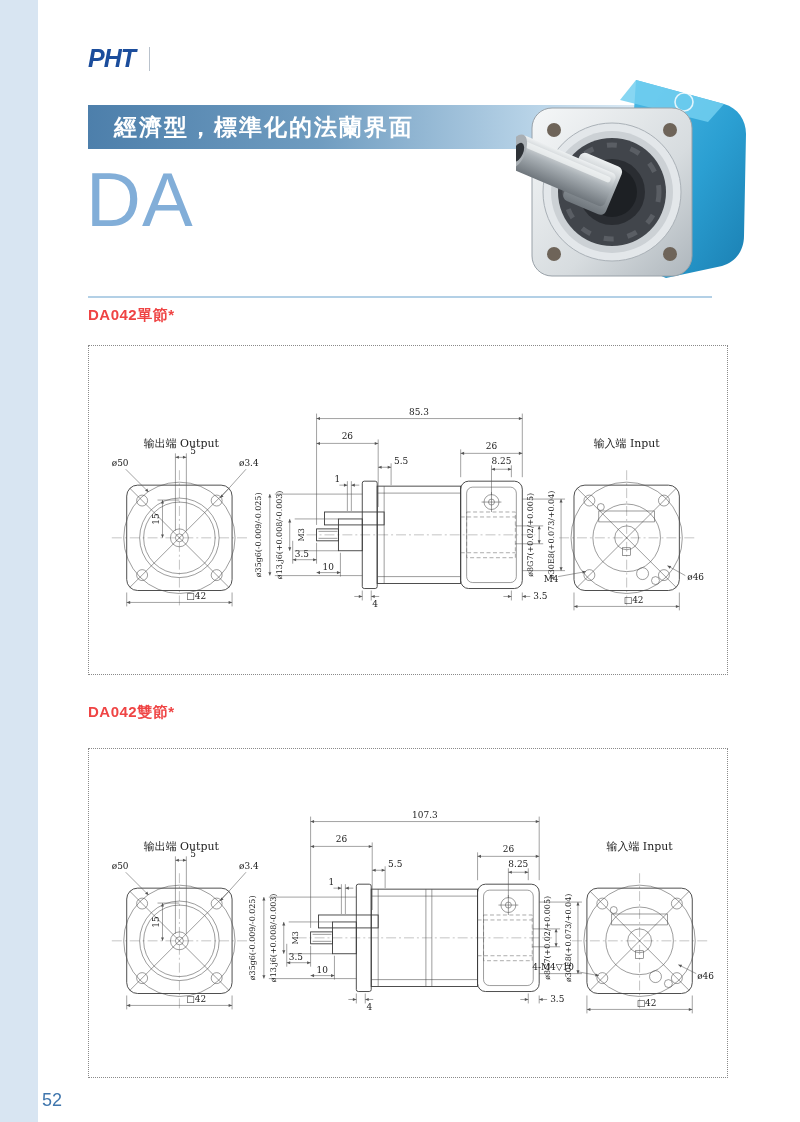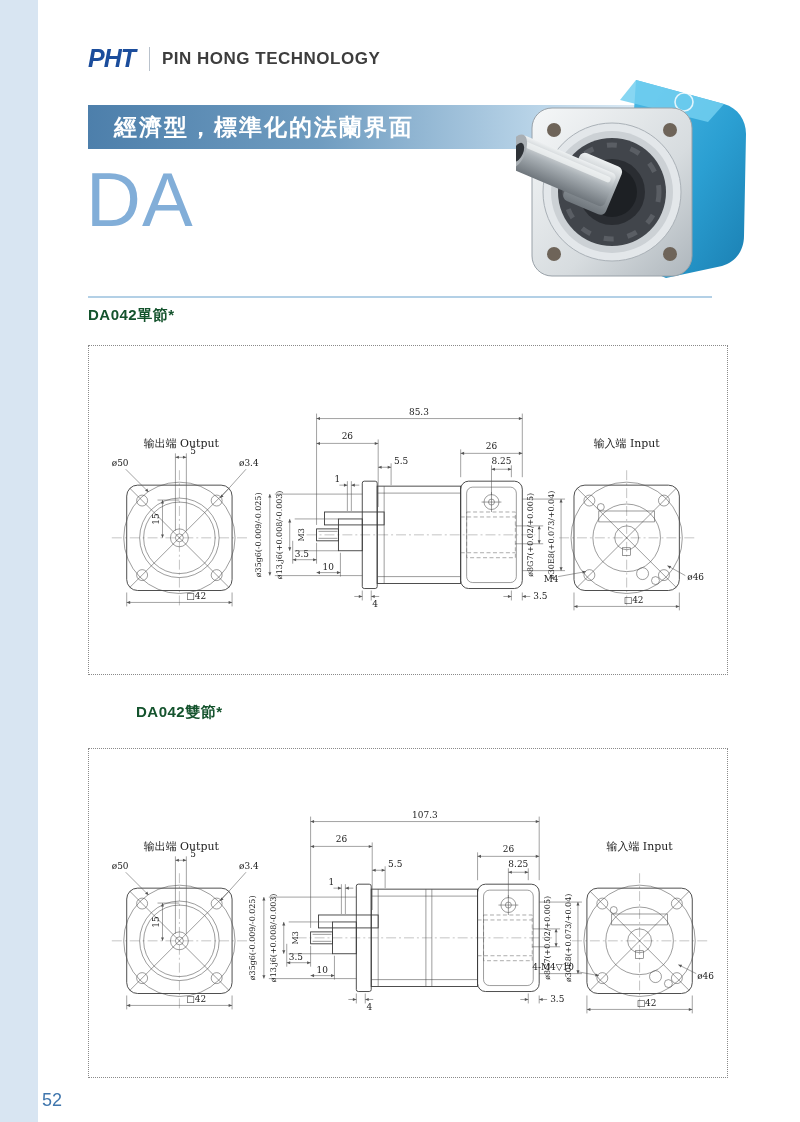--- a/index.html
+++ b/index.html
@@ -19,23 +19,23 @@
   .banner-text{color:#ffffff;font-size:23px;font-weight:bold;letter-spacing:2px;padding-left:26px;}
 
   .product{position:absolute;left:516px;top:68px;width:238px;height:226px;z-index:2;}
 
   .series-row{position:absolute;left:86px;top:162px;display:flex;align-items:flex-end;}
   .series-name{font-size:76px;color:#82aed8;line-height:1;letter-spacing:1px;}
   .series-word{font-size:42px;color:#82aed8;margin-left:10px;line-height:1;}
 
   .rule{position:absolute;left:88px;top:296px;width:624px;height:2px;background:#b3d0e6;}
 
-  .sec-title{position:absolute;left:88px;font-size:15px;font-weight:bold;color:#14532d;letter-spacing:0.5px;}
+  .sec-title{position:absolute;left:88px;font-size:15px;font-weight:bold;color:#ef4444;letter-spacing:0.5px;}
   #sec1{top:306px;}
-  #sec2{top:703px;margin-left:48px;}
+  #sec2{top:703px;}
 
   .dotted-box{position:absolute;left:88px;width:640px;height:330px;border:1px dotted #8a8a8a;
               box-sizing:border-box;background:#ffffff;}
   #box1{top:345px;}
   #box2{top:748px;}
   .dotted-box svg{width:100%;height:100%;display:block;}
 
   .pagenum{position:absolute;left:42px;top:1090px;font-size:18px;color:#4076ad;}
 
   
@@ -49,21 +49,20 @@
   text.tr{font-size:8px;}
 </style>
 </head>
 <body>
 
 <div class="leftbar"></div>
 
 <div class="logo-row">
   <span class="logo-pht">PHT</span>
   <span class="logo-divider"></span>
-  <span class="logo-company">PIN HONG TECHNOLOGY</span>
 </div>
 
 <div class="banner">
   <span class="banner-text">經濟型，標準化的法蘭界面</span>
 </div>
 
 <div class="product">
   <svg viewBox="0 0 238 226">
     <defs>
       <linearGradient id="blueG" x1="0" y1="0" x2="1" y2="1">

